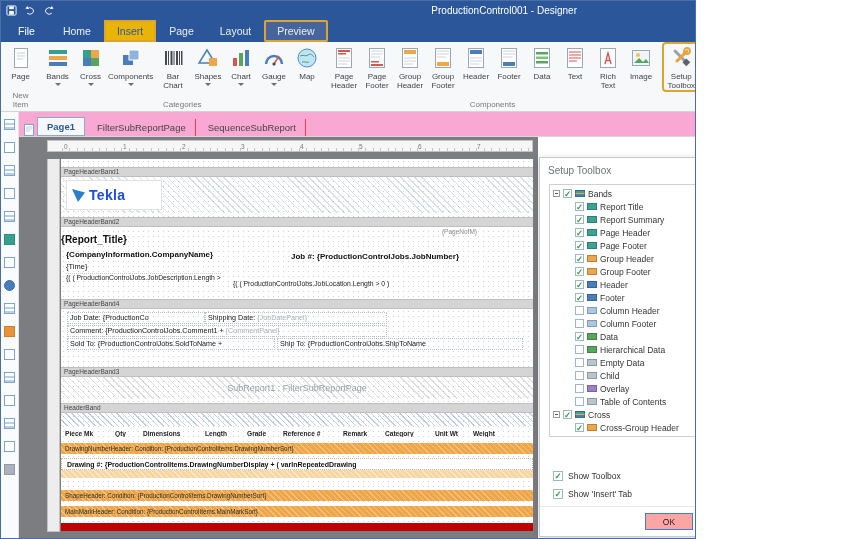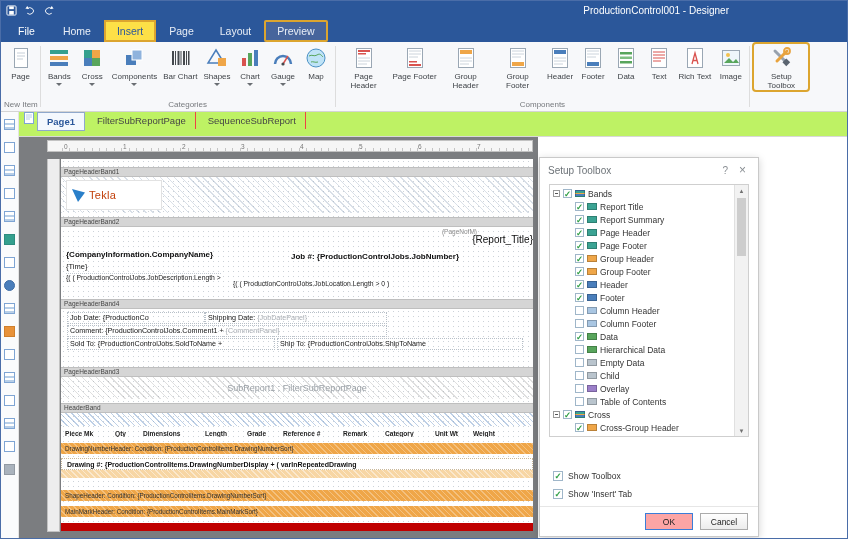--- a/index.html
+++ b/index.html
@@ -1,45 +1,45 @@
 <!DOCTYPE html>
 <html><head>
 <meta charset="utf-8">
 <style>
 *{margin:0;padding:0;box-sizing:border-box}
 body{font-family:"Liberation Sans",sans-serif;background:#fff;-webkit-font-smoothing:antialiased}
-.app{position:relative;width:848px;height:539px;background:#fff;overflow:hidden;border:1px solid #39movie;border:1px solid #4a6da8}
+.app{position:relative;width:696px;height:539px;background:#fff;overflow:hidden;border:1px solid #39movie;border:1px solid #4a6da8}
 svg{display:block}
 
 
 .titlebar{position:absolute;left:0;top:0;right:0;height:19px;background:#2b579a;display:flex;align-items:center;padding-left:5px}
 .qat{display:flex;gap:7px;align-items:center}
 .qat .qicon{cursor:pointer}
 .title{margin-left:auto;margin-right:118px;color:#fff;font-size:10px;white-space:nowrap}
 
 
 .tabrow{position:absolute;left:0;top:19px;right:0;height:22px;background:#2b579a;display:flex;align-items:stretch;padding-left:2px}
 .rtab{color:#e9eef6;font-size:10.5px;padding:0 13px;display:flex;align-items:center;cursor:pointer;white-space:nowrap}
 .rtab.file{padding:0 15px;font-weight:normal;color:#fff}
-.rtab.active{background:#fde047;color:#2b579a;box-shadow:inset 0 0 0 2px #dca52f}
+.rtab.active{background:#eab308;color:#2b579a;box-shadow:inset 0 0 0 2px #dca52f}
 .rtab.hl{background:#47659c;box-shadow:inset 0 0 0 2px #dca52f;border-radius:2px}
 
 
 .ribbon{position:absolute;left:0;top:41px;right:0;height:70px;background:#f7f8fa;border-bottom:1px solid #d4d4d4;display:flex;align-items:stretch;padding-left:3px}
 .rgroup{display:flex;flex-direction:column}
 .rbtns{display:flex;flex:1;align-items:flex-start}
 .rgroup-label{font-size:8px;color:#76797d;text-align:center;padding:0 0 2px}
 .rsep{width:1px;background:#dddddd;margin:4px 2px}
 .rbtn{display:flex;flex-direction:column;align-items:center;padding:4px 3px 0;min-width:33px;cursor:pointer}
 .rbtn .rlabel{font-size:8px;color:#3f4348;text-align:center;line-height:1.15;margin-top:2px;max-width:46px}
 .chev{width:0;height:0;border-left:3px solid transparent;border-right:3px solid transparent;border-top:3px solid #6a6e73;margin-top:2px}
 .rbtn.ann{box-shadow:inset 0 0 0 2px #dca52f;border-radius:4px;padding:4px 6px 2px}
 
 
-.docbar{position:absolute;left:18px;top:111px;right:0;height:25px;background:#bef264;border-bottom:1px solid #d8d8d8;display:flex;align-items:flex-start;padding-left:5px;gap:3px}
+.docbar{position:absolute;left:18px;top:111px;right:0;height:25px;background:#f9a8d4;border-bottom:1px solid #d8d8d8;display:flex;align-items:flex-end;padding-left:5px;gap:3px}
 .dtab{font-size:9.5px;color:#454545;padding:3px 9px;border-right:1px solid #ef4444;cursor:pointer;white-space:nowrap}
 .dtab.active{color:#2b579a;border:1px solid #8fa8cc;background:#f4f8fd;font-weight:bold}
 
 
 .rail{position:absolute;left:0;top:111px;bottom:0;width:18px;background:#fafbfc;border-right:1px solid #e3e3e3;display:flex;flex-direction:column;align-items:center;padding-top:7px;gap:12px}
 .ric{width:11px;height:11px;border:1px solid #7fa5d4;background:#fff;flex:none;cursor:pointer}
 .ric.striped{background:linear-gradient(180deg,#fff 0 3px,#b8cfe8 3px 5px,#fff 5px 7px,#b8cfe8 7px 9px,#fff 9px)}
 .ric.f-teal{background:#35a08e;border-color:#2e8d7f}
 .ric.f-blue{background:#4a7ebb;border-color:#3f6da5;border-radius:50%}
 .ric.f-orange{background:#e8923a;border-color:#cf7f2d}
@@ -62,24 +62,24 @@
 .b3{top:218px;height:22px;background-image:repeating-linear-gradient(45deg,rgba(150,150,150,.30) 0 1px,transparent 1px 5px)}
 .bh{top:254px;height:26px}
 .bh-hatch{position:absolute;left:0;right:0;top:0;height:13px;background-image:repeating-linear-gradient(45deg,rgba(110,150,200,.45) 0 1px,transparent 1px 4px)}
 .orow{font-size:6.3px;color:#2f2f2f;line-height:11px;padding-left:4px;background:#efa648;background-image:repeating-linear-gradient(45deg,rgba(255,255,255,.30) 0 1px,transparent 1px 4px);white-space:nowrap;overflow:hidden;cursor:pointer}
 .or1{top:284px;height:11px}.or2{top:331px;height:11px}.or3{top:347px;height:11px}
 .drow{top:299px;height:12px;background:#fff;border:1px dotted #c9b89a;font-size:7px;font-weight:bold;line-height:11px;padding-left:5px;color:#111;white-space:nowrap;overflow:hidden;cursor:pointer}
 .orh{top:311px;height:8px;background:#f7d6a4;background-image:repeating-linear-gradient(45deg,rgba(255,255,255,.45) 0 1px,transparent 1px 4px)}
 .redband{top:364px;height:8px;background:#c00000}
 
 .logobox{position:absolute;left:5px;top:3px;width:96px;height:30px;background:#fff;border:1px solid #e2e2e2;display:flex;align-items:center;padding-left:4px;gap:3px;cursor:pointer}
-.logotext{font-size:11px;font-weight:normal;color:#c2410c;letter-spacing:.3px}
+.logotext{font-size:14px;font-weight:bold;color:#1d4ed8;letter-spacing:.3px}
 
 .b2 .pnofm{position:absolute;right:56px;top:1px;font-size:6.5px;color:#8b8b8b}
-.b2 .rtitle{position:absolute;left:0;right:0;top:7px;text-align:right;font-weight:normal;font-size:10px;color:#101010;cursor:pointer}
+.b2 .rtitle{position:absolute;left:0;right:0;top:7px;text-align:left;font-weight:bold;font-size:10px;color:#101010;cursor:pointer}
 .b2 .company{position:absolute;left:5px;top:23px;font-weight:bold;font-size:8px;color:#101010;cursor:pointer}
 .b2 .jobno{position:absolute;right:74px;top:25px;font-weight:bold;font-size:8px;color:#101010;cursor:pointer}
 .b2 .time{position:absolute;left:5px;top:35px;font-size:7.5px;color:#1a1a1a;cursor:pointer}
 .b2 .expr1{position:absolute;left:5px;top:46px;font-size:6.8px;color:#222;border-top:1px dotted #c5ccd4;cursor:pointer}
 .b2 .expr2{position:absolute;left:172px;top:53px;font-size:6.8px;color:#222;cursor:pointer}
 
 .cell{position:absolute;border:1px dotted #b8c0c8;font-size:7.2px;line-height:10px;padding:0 2px;white-space:nowrap;overflow:hidden;color:#151515;cursor:pointer;height:12px}
 .gray{color:#a8adb3}
 
 .b3 .subrep{display:block;text-align:center;color:#9aa0a6;font-size:9px;line-height:22px;cursor:pointer}

